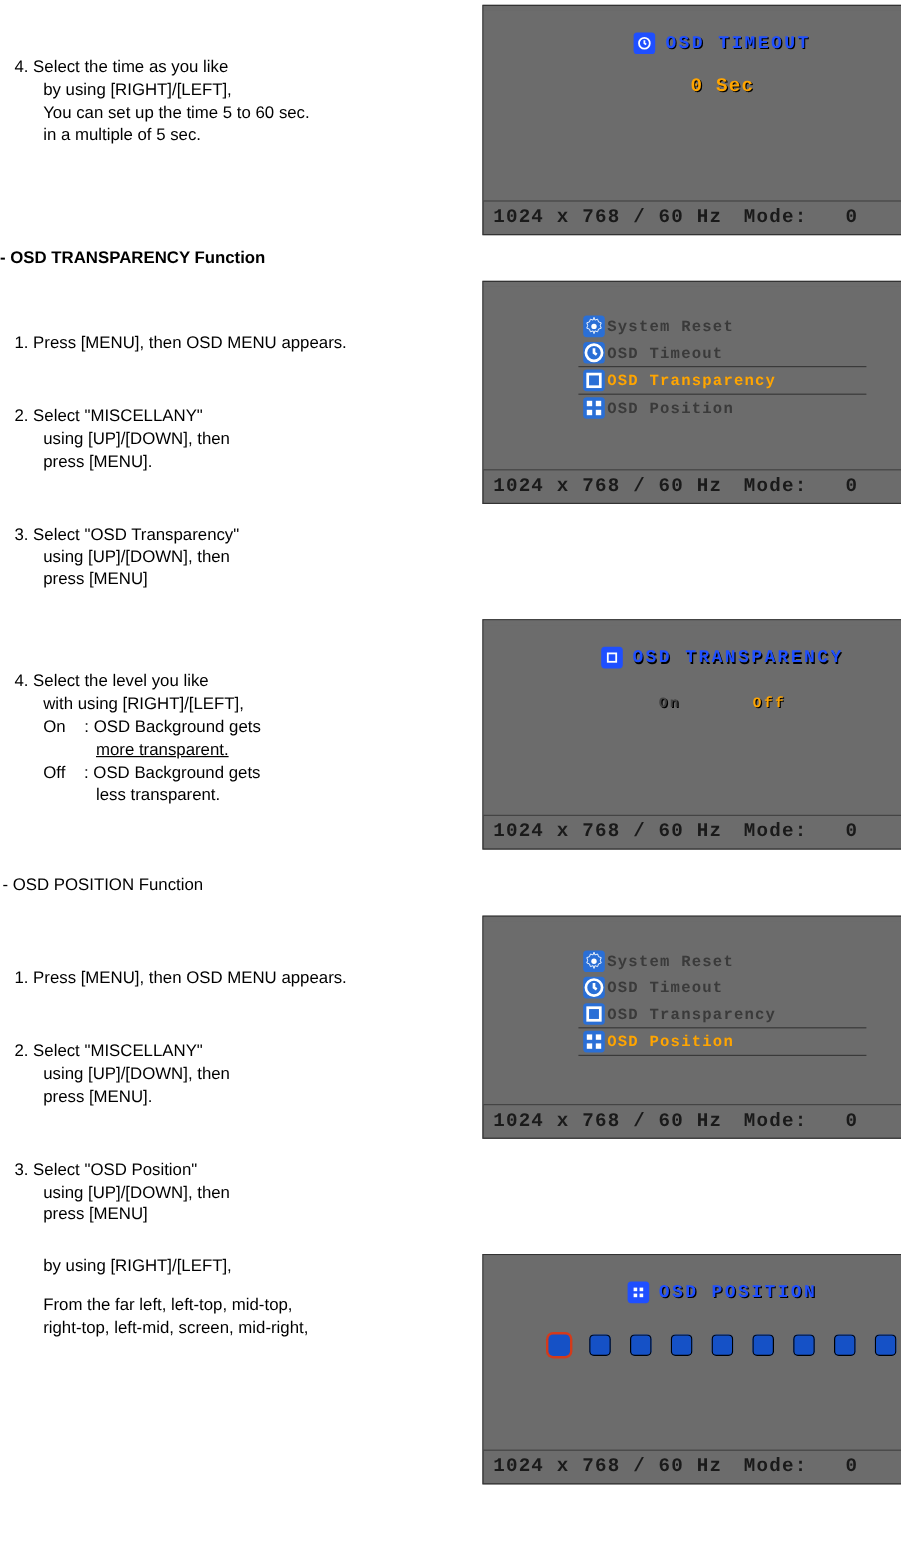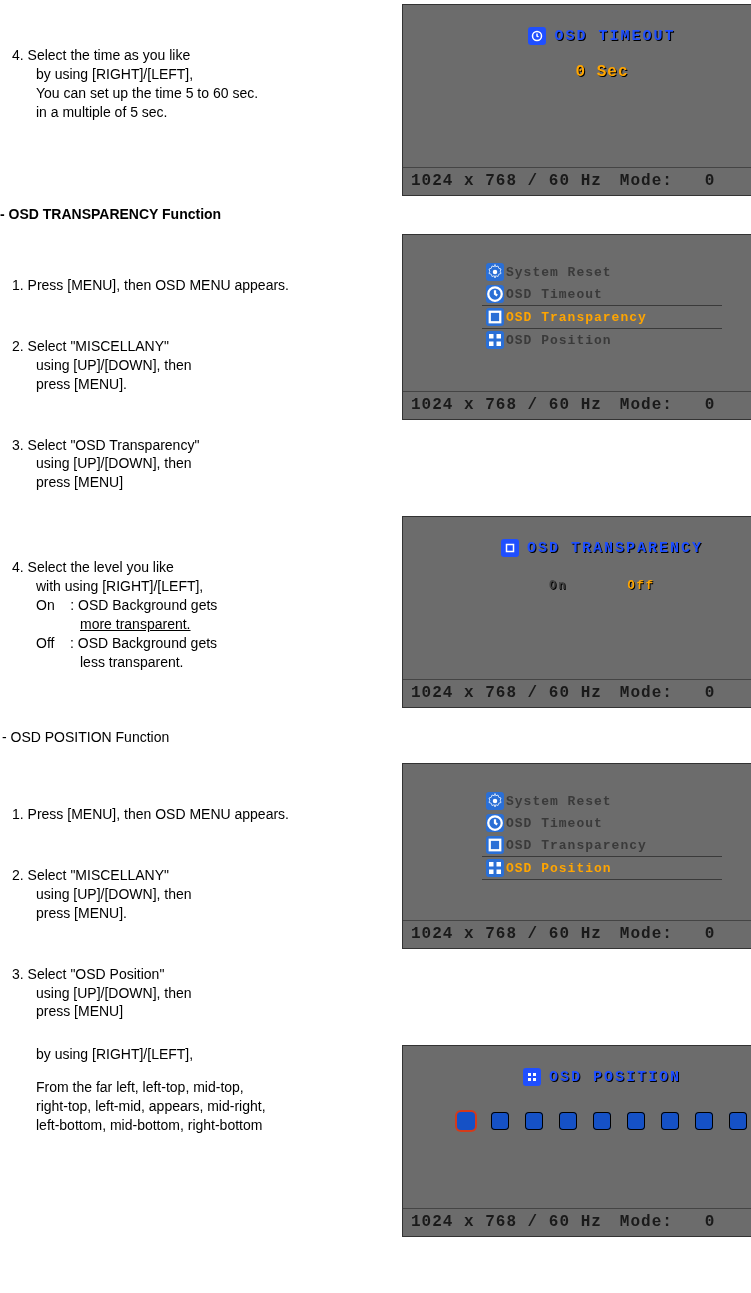--- a/index.html
+++ b/index.html
@@ -381,22 +381,21 @@
     </div>
   </div>
 
   <div class="gap-v"></div>
 
   <div class="row">
     <div class="text-col">
       <div class="step-sub">by using [RIGHT]/[LEFT],</div>
       <div style="height:14px;"></div>
       <div class="step-sub">From the far left, left-top, mid-top,</div>
-      <div class="step-sub">right-top, left-mid, appears, mid-right,</div>
-      <div class="step-sub">left-bottom, mid-bottom, right-bottom</div>
+      <div class="step-sub">right-top, left-mid, screen, mid-right,</div>
     </div>
     <div class="screen-col">
       <div class="shot">
         <div class="shot-top"></div>
         <div class="shot-body">
           <div class="osd-title">
             <span class="icon">
                 <svg viewBox="0 0 24 24" fill="#fff">
                   <rect x="4" y="4" width="6" height="6"></rect>
                   <rect x="14" y="4" width="6" height="6"></rect>

